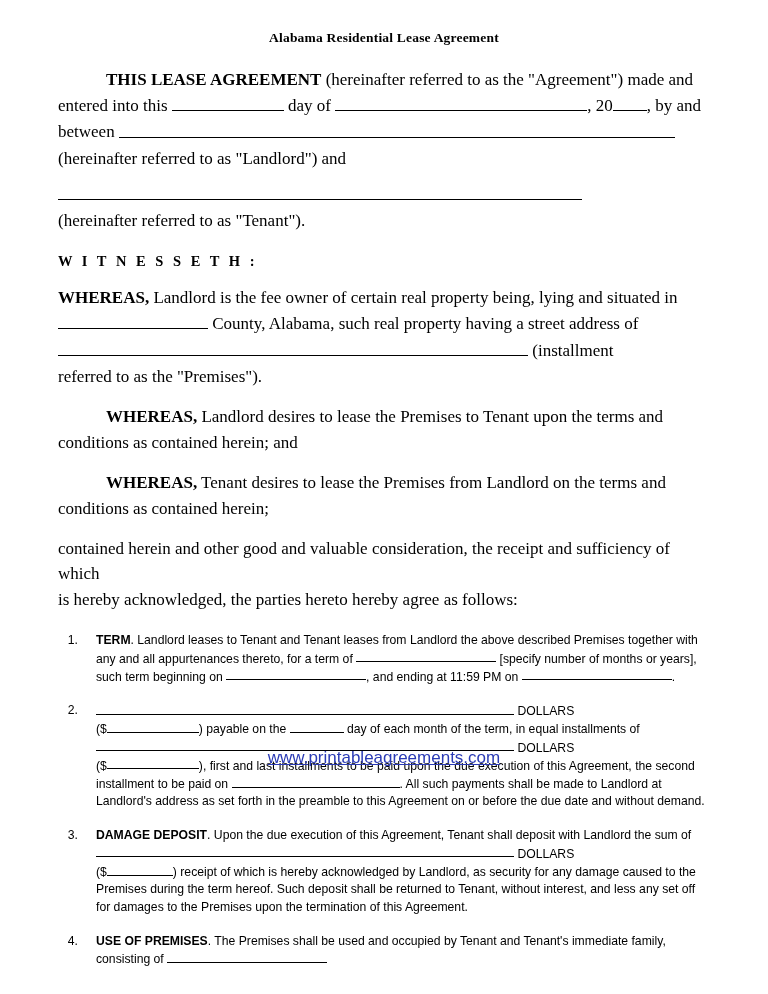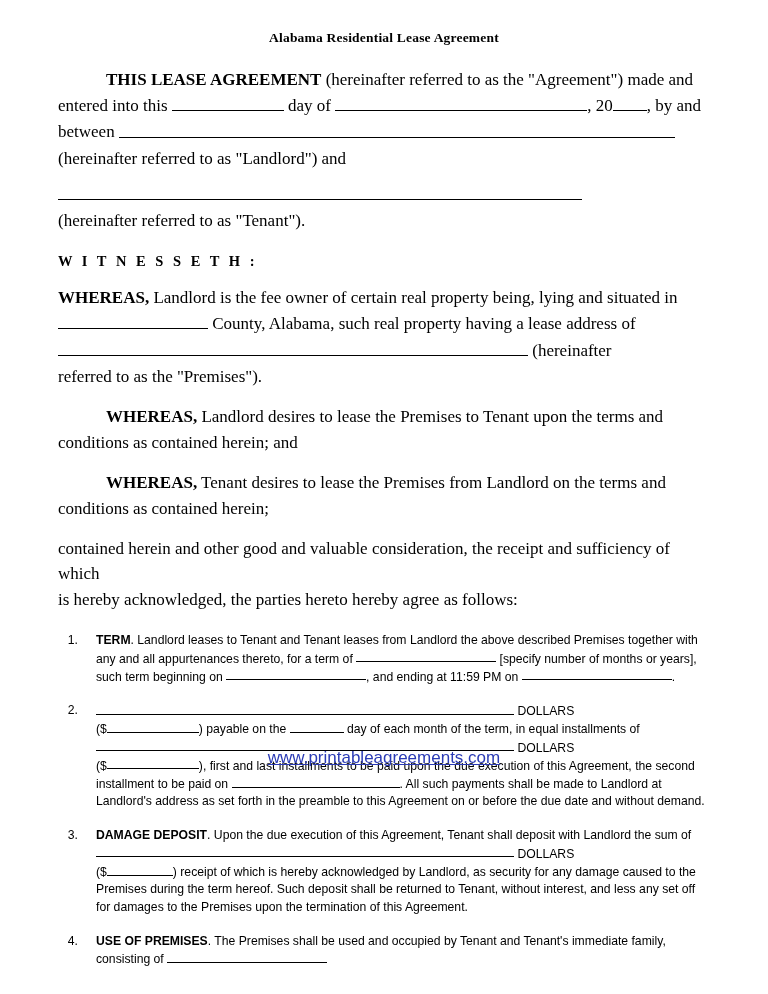--- a/index.html
+++ b/index.html
@@ -130,25 +130,25 @@
   </div>
 
   <div class="witnesseth">W I T N E S S E T H :</div>
 
   <div class="serif-block">
     <p>
       <span class="bold">WHEREAS,</span><span> Landlord is the fee owner of certain real property being, lying and situated in</span>
     </p>
     <p>
       <span class="ul-line" style="width:150px"></span>
-      <span>County, Alabama, such real property having a lease address of</span>
+      <span>County, Alabama, such real property having a street address of</span>
     </p>
     <p>
       <span class="ul-line" style="width:470px"></span>
-      <span>(hereinafter</span>
+      <span>(installment</span>
     </p>
     <p>referred to as the "Premises").</p>
   </div>
 
   <div class="gap-md"></div>
 
   <div class="serif-block">
     <p class="indent">
       <span class="bold">WHEREAS,</span><span> Landlord desires to lease the Premises to Tenant upon the terms and</span>
     </p>

